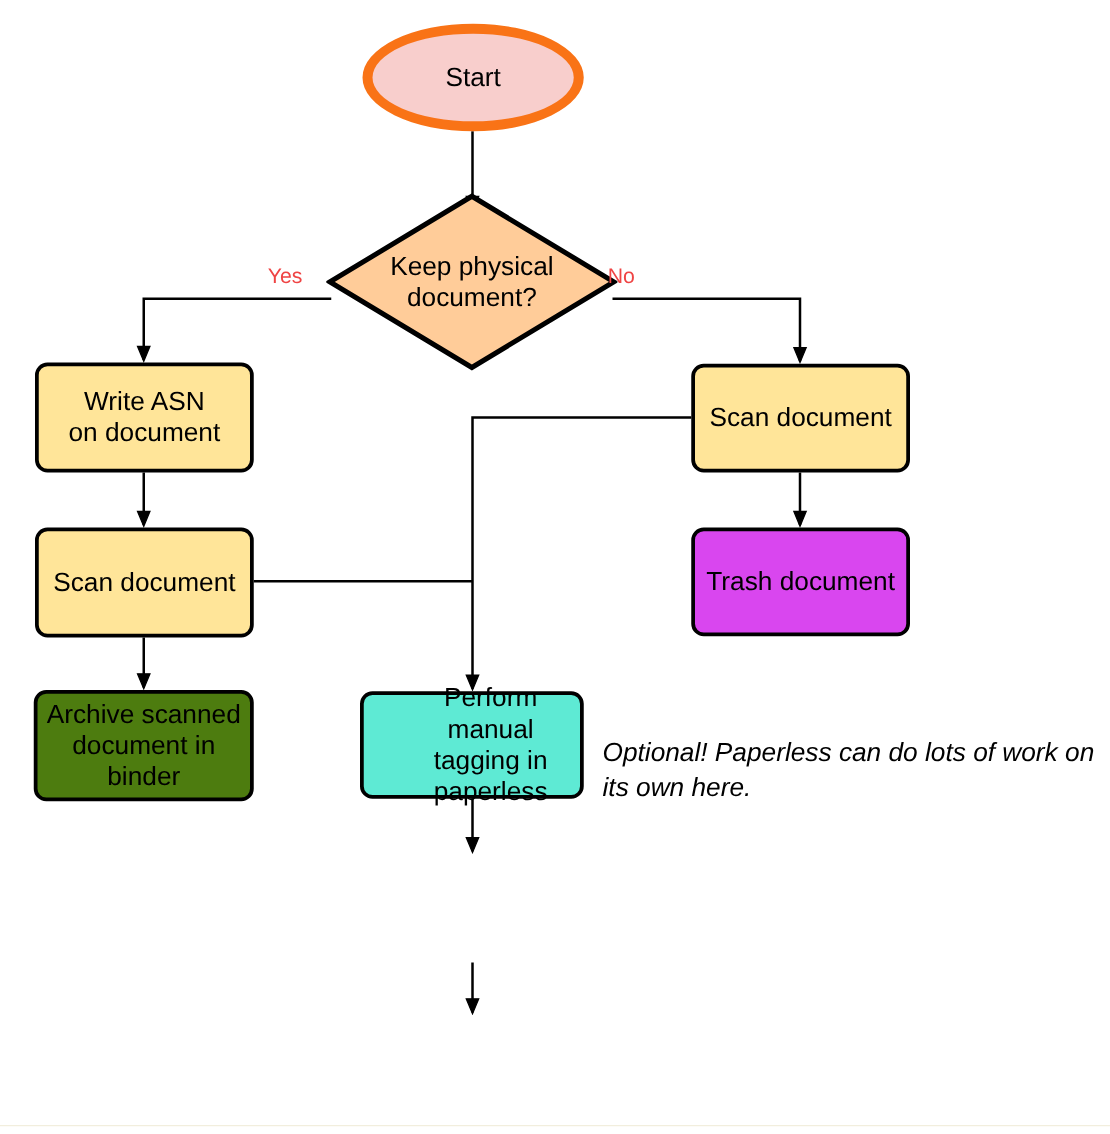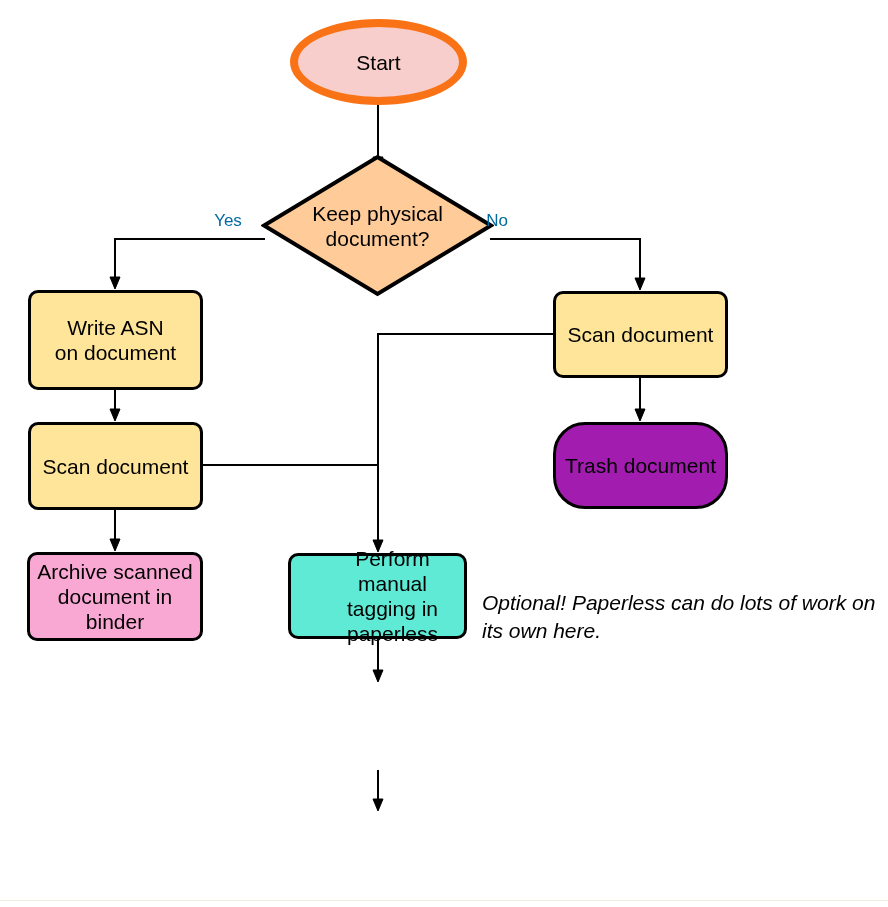--- a/index.html
+++ b/index.html
@@ -55,32 +55,32 @@
     border-radius: 10px;
   }
   .n-start   { left: 290px; top: 19px;  width: 177px; height: 86px; }
   .n-end     { left: 289px; top: 812px; width: 177px; height: 86px; }
   .n-decision{ left: 261px; top: 154px; width: 233px; height: 143px; }
   .n-decision svg { position: absolute; left: 0; top: 0; }
   .n-decision .node-label {
     position: absolute; left: 0; top: 0; width: 100%; height: 100%;
     display: flex; align-items: center; justify-content: center;
   }
-  .n-write     { left: 28px;  top: 290px; width: 175px; height: 100px; }
+  .n-write     { left: 28px;  top: 290px; width: 175px; height: 88px; }
   .n-scan-left { left: 28px;  top: 422px; width: 175px; height: 88px; }
   .n-archive   { left: 27px;  top: 552px; width: 176px; height: 89px; }
   .n-scan-right{ left: 553px; top: 291px; width: 175px; height: 87px; }
   .n-trash     { left: 553px; top: 422px; width: 175px; height: 87px; }
   .n-tagging   { left: 288px; top: 553px; width: 179px; height: 86px; }
   .n-remove    { left: 290px; top: 683px; width: 175px; height: 87px; }
   .edge-label {
     position: absolute;
     font-size: 17px;
     line-height: 19px;
-    color: #0369a1;
+    color: #ef4444;
     text-align: center;
   }
   .lbl-yes { left: 203px; top: 211px; width: 50px; }
   .lbl-no  { left: 472px; top: 211px; width: 50px; }
   .note {
     position: absolute;
     left: 482px;
     top: 589px;
     width: 420px;
     font-size: 21px;
@@ -138,31 +138,31 @@
 
   <div class="node proc n-write" style="background-color: rgb(255, 229, 153);">
     <span class="node-label">Write ASN
 on document</span>
   </div>
 
   <div class="node proc n-scan-left" style="background-color: rgb(255, 229, 153);">
     <span class="node-label">Scan document</span>
   </div>
 
-  <div class="node proc n-archive" style="background-color: #f9a8d4;">
+  <div class="node proc n-archive" style="background-color: #4d7c0f;">
     <span class="node-label">Archive scanned
 document in
 binder</span>
   </div>
 
   <div class="node proc n-scan-right" style="background-color: rgb(255, 229, 153);">
     <span class="node-label">Scan document</span>
   </div>
 
-  <div class="node proc n-trash" style="background-color: #a21caf; border-radius: 32px;">
+  <div class="node proc n-trash" style="background-color: #d946ef;">
     <span class="node-label">Trash document</span>
   </div>
 
   <div class="node proc n-tagging" style="background-color: #5eead4; padding-left: 30px;">
     <span class="node-label">Perform manual
 tagging in
 paperless</span>
   </div>
 
 

